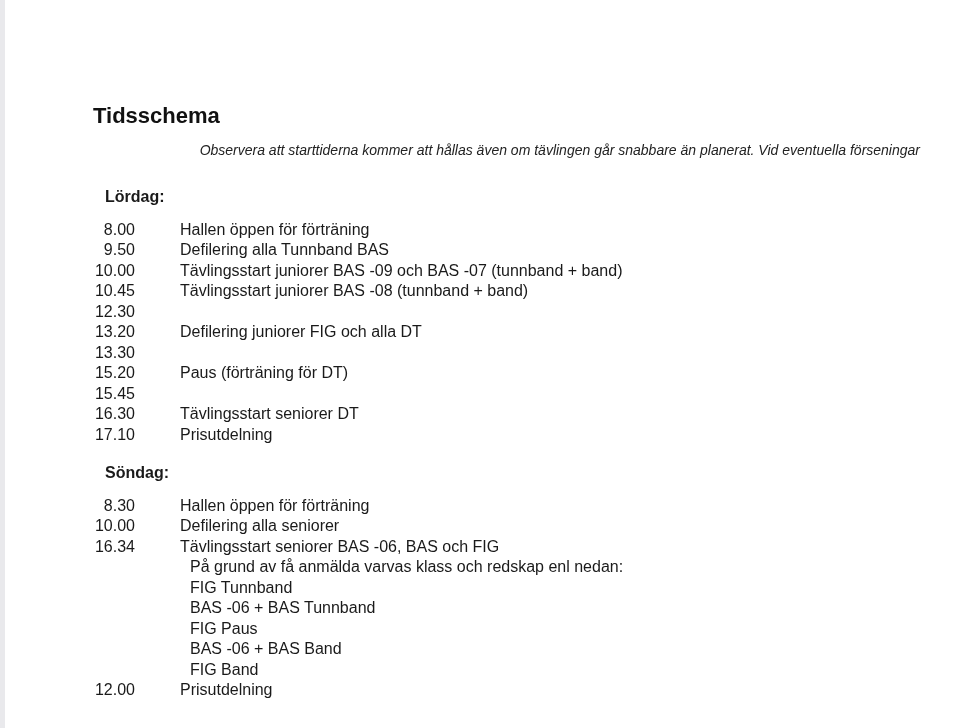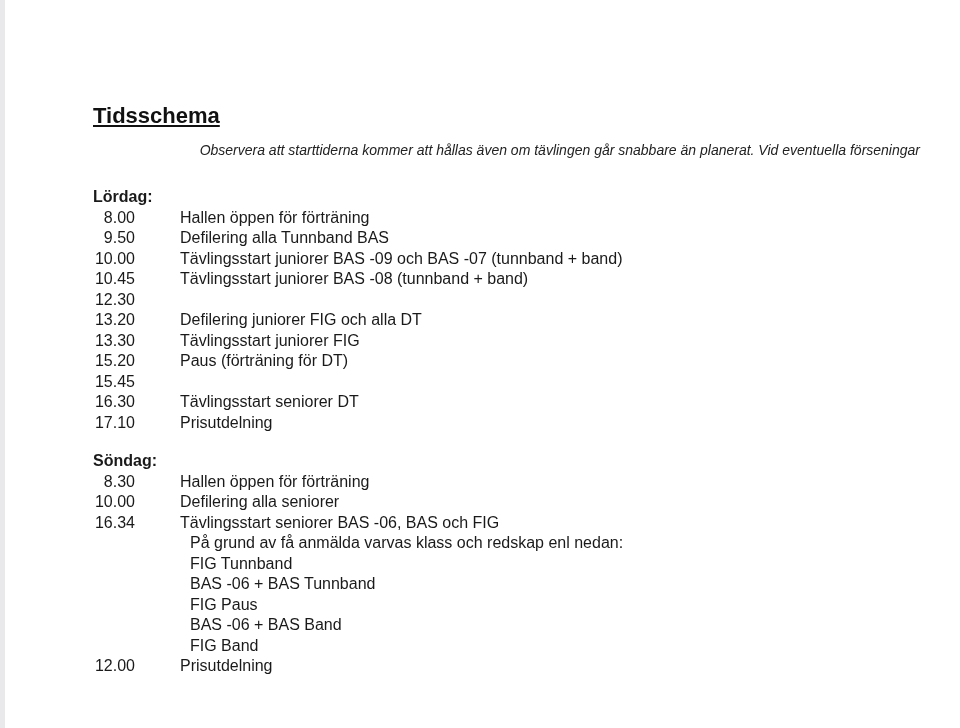--- a/index.html
+++ b/index.html
@@ -28,21 +28,20 @@
     left: 93px;
     top: 103px;
     right: 40px;
   }
   .doc-title {
     margin: 0;
     font-size: 22px;
     font-weight: bold;
     line-height: 25px;
     color: #111111;
-    text-decoration: underline;
   }
   .notice {
     margin: 13px 0 0 0;
     font-style: italic;
     font-size: 14px;
     line-height: 19px;
     color: #222222;
   }
   .notice-line {
     display: block;
@@ -51,21 +50,21 @@
   .section-sat {
     margin-top: 27px;
   }
   .section-sun {
     margin-top: 18px;
   }
   .sec-heading {
     font-size: 16px;
     font-weight: bold;
     line-height: 20.5px;
-    margin: 0;
+    margin: 12px;
   }
   .row {
     display: flex;
     font-size: 16px;
     line-height: 20.5px;
     white-space: pre;
     gap: 40px;
   }
   .row .time {
     flex: none;
@@ -113,21 +112,20 @@
     </div>
     <div class="row">
       <span class="time">12.30</span>
     </div>
     <div class="row">
       <span class="time">13.20</span>
       <span class="text">Defilering juniorer FIG och alla DT</span>
     </div>
     <div class="row">
       <span class="time">13.30</span>
-      <span class="text">Tävlingsstart juniorer FIG</span>
     </div>
     <div class="row">
       <span class="time">15.20</span>
       <span class="text">Paus (förträning för DT)</span>
     </div>
     <div class="row">
       <span class="time">15.45</span>
     </div>
     <div class="row">
       <span class="time">16.30</span>

